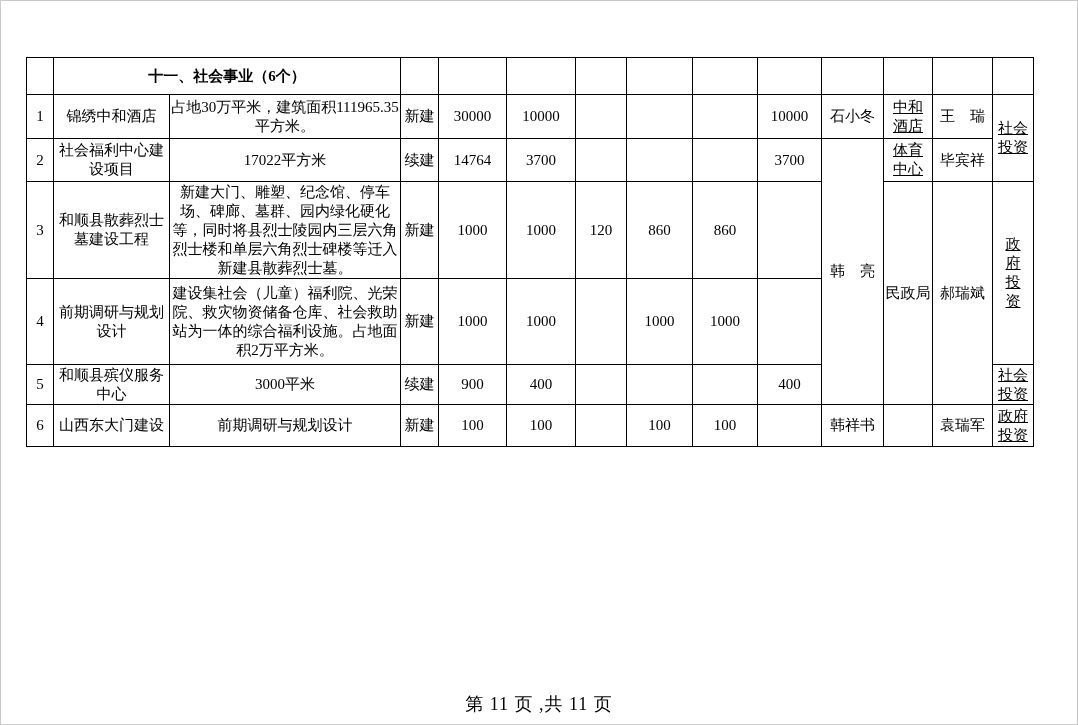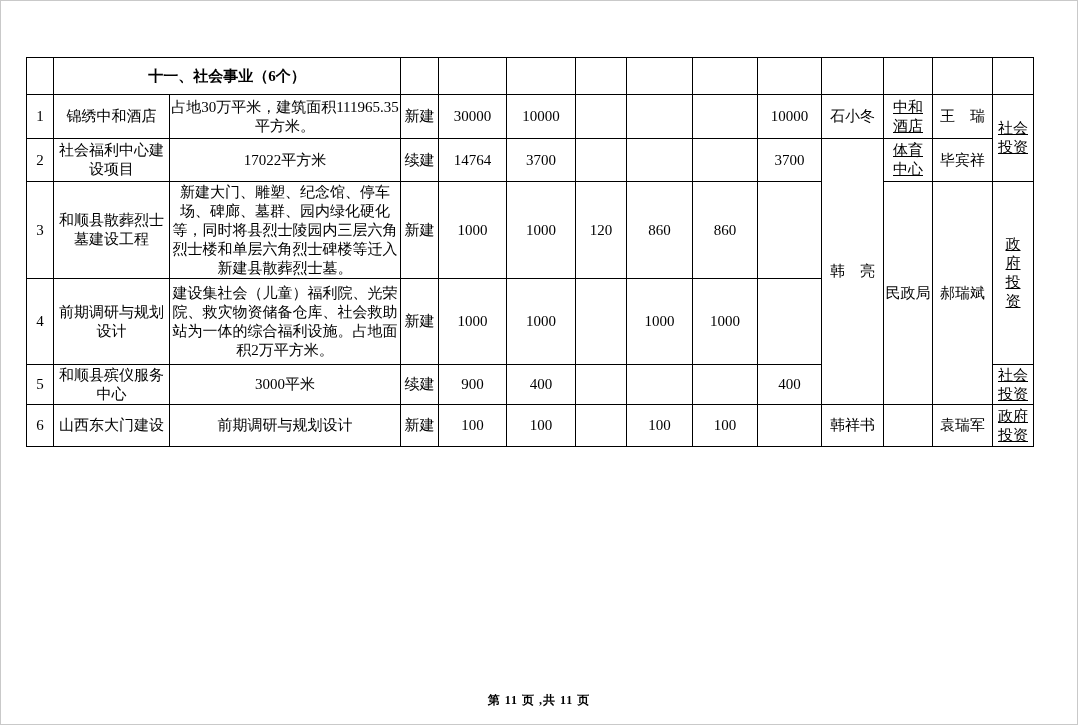--- a/index.html
+++ b/index.html
@@ -39,23 +39,22 @@
     text-align:left;
     font-weight:bold;
     padding:2px 6px;
   }
   td.pre{white-space:pre-line;text-decoration:underline;}
   .footer{
     position:absolute;
     left:0;right:0;
     top:691px;
     text-align:center;
-    font-size:12px;
+    font-size:18px;
     letter-spacing:1px;
-    font-weight:bold;
   }
 </style>
 </head>
 <body>
 
 <div class="page">
 
   <table class="doc">
     <colgroup>
       <col style="width:27px">

